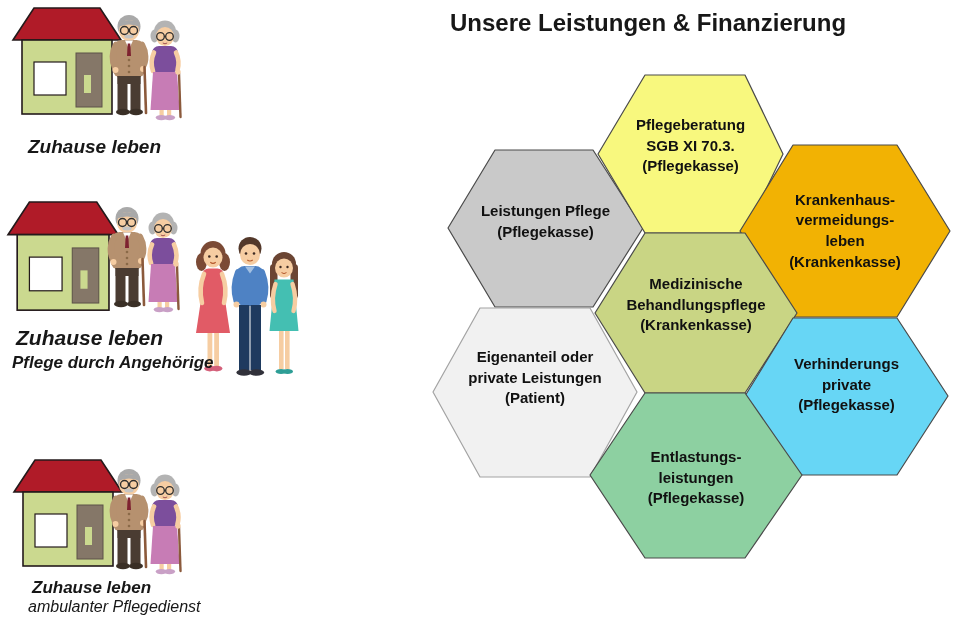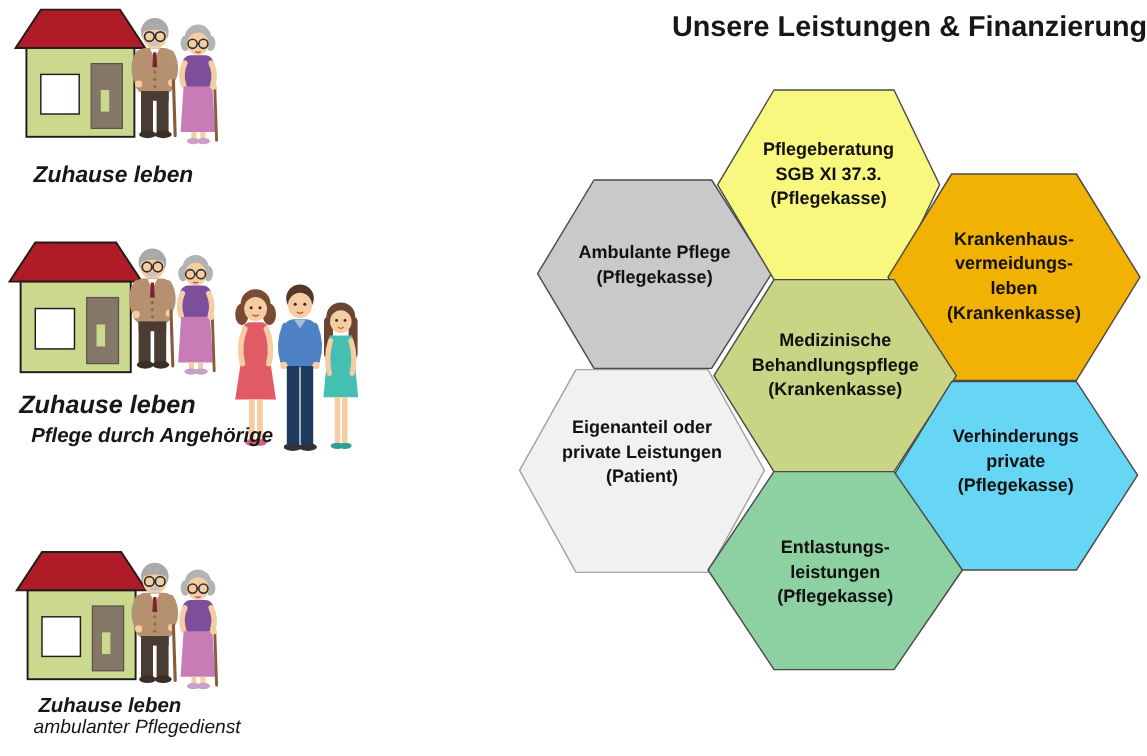--- a/index.html
+++ b/index.html
@@ -2,27 +2,27 @@
 <html><head>
 <meta charset="utf-8">
 <style>
   html,body{margin:0;padding:0;}
   body{
     width:956px;height:630px;position:relative;background:#ffffff;
     font-family:"Liberation Sans",sans-serif;color:#1a1a1a;overflow:hidden;
   }
   svg.layer{position:absolute;left:0;top:0;z-index:1;}
   .title{
-    position:absolute;left:450px;top:9px;width:506px;text-align:right;
+    position:absolute;left:450px;top:9px;width:506px;text-align:left;
     font-size:24px;font-weight:bold;z-index:2;color:#171717;white-space:nowrap;
   }
   .caption{position:absolute;z-index:2;white-space:nowrap;color:#171717;font-style:italic;}
   #cap1 {left:28px;top:136px;font-size:19px;font-weight:bold;}
   #cap2a{left:16px;top:326px;font-size:21px;font-weight:bold;}
-  #cap2b{left:12px;top:353px;font-size:17px;font-weight:bold;margin-left:14px;}
+  #cap2b{left:12px;top:353px;font-size:17px;font-weight:bold;}
   #cap3a{left:32px;top:578px;font-size:17px;font-weight:bold;}
   #cap3b{left:28px;top:598px;font-size:16px;font-weight:normal;text-align:center;}
   .hex-label{
     position:absolute;z-index:2;display:flex;align-items:center;justify-content:center;
     text-align:center;white-space:pre-line;font-weight:bold;font-size:15px;line-height:1.38;
     color:#111111;pointer-events:none;
   }
   #hexlab-0{left:598px;top:86px;width:185px;height:120px;}
   #hexlab-1{left:448px;top:162px;width:195px;height:120px;}
   #hexlab-2{left:740px;top:171px;width:210px;height:120px;}
@@ -174,23 +174,23 @@
 
 <div class="title">Unsere Leistungen &amp; Finanzierung</div>
 
 <div class="caption" id="cap1">Zuhause leben</div>
 <div class="caption" id="cap2a">Zuhause leben</div>
 <div class="caption" id="cap2b">Pflege durch Angehörige</div>
 <div class="caption" id="cap3a">Zuhause leben</div>
 <div class="caption" id="cap3b">ambulanter Pflegedienst</div>
 
 <div class="hex-label" id="hexlab-0">Pflegeberatung
-SGB XI 37.3.
-(Pflegekasse)</div>
-<div class="hex-label" id="hexlab-1">Ambulante Pflege
+SGB XI 70.3.
+(Pflegekasse)</div>
+<div class="hex-label" id="hexlab-1">Leistungen Pflege
 (Pflegekasse)</div>
 <div class="hex-label" id="hexlab-2">Krankenhaus-
 vermeidungs-
 leben
 (Krankenkasse)</div>
 <div class="hex-label" id="hexlab-3">Medizinische
 Behandlungspflege
 (Krankenkasse)</div>
 <div class="hex-label" id="hexlab-4">Eigenanteil oder
 private Leistungen

